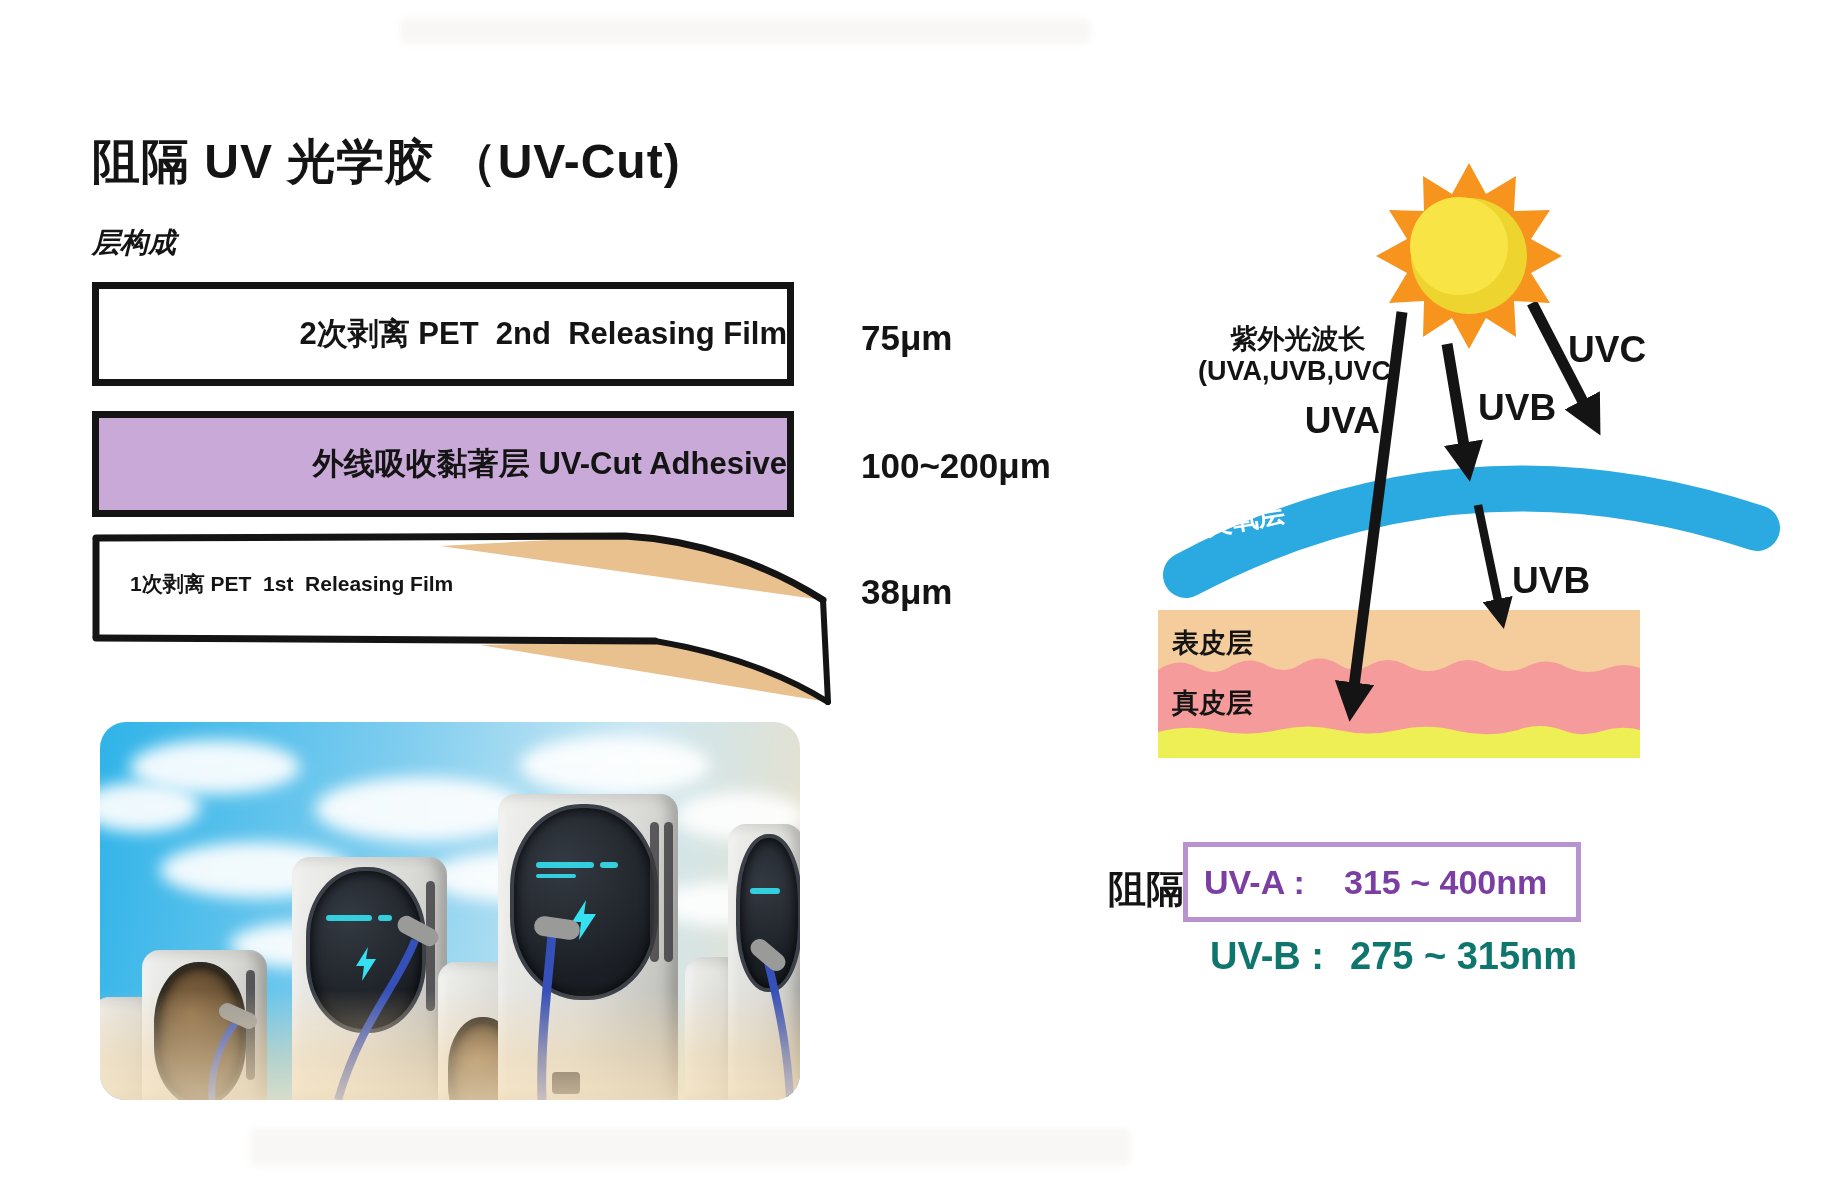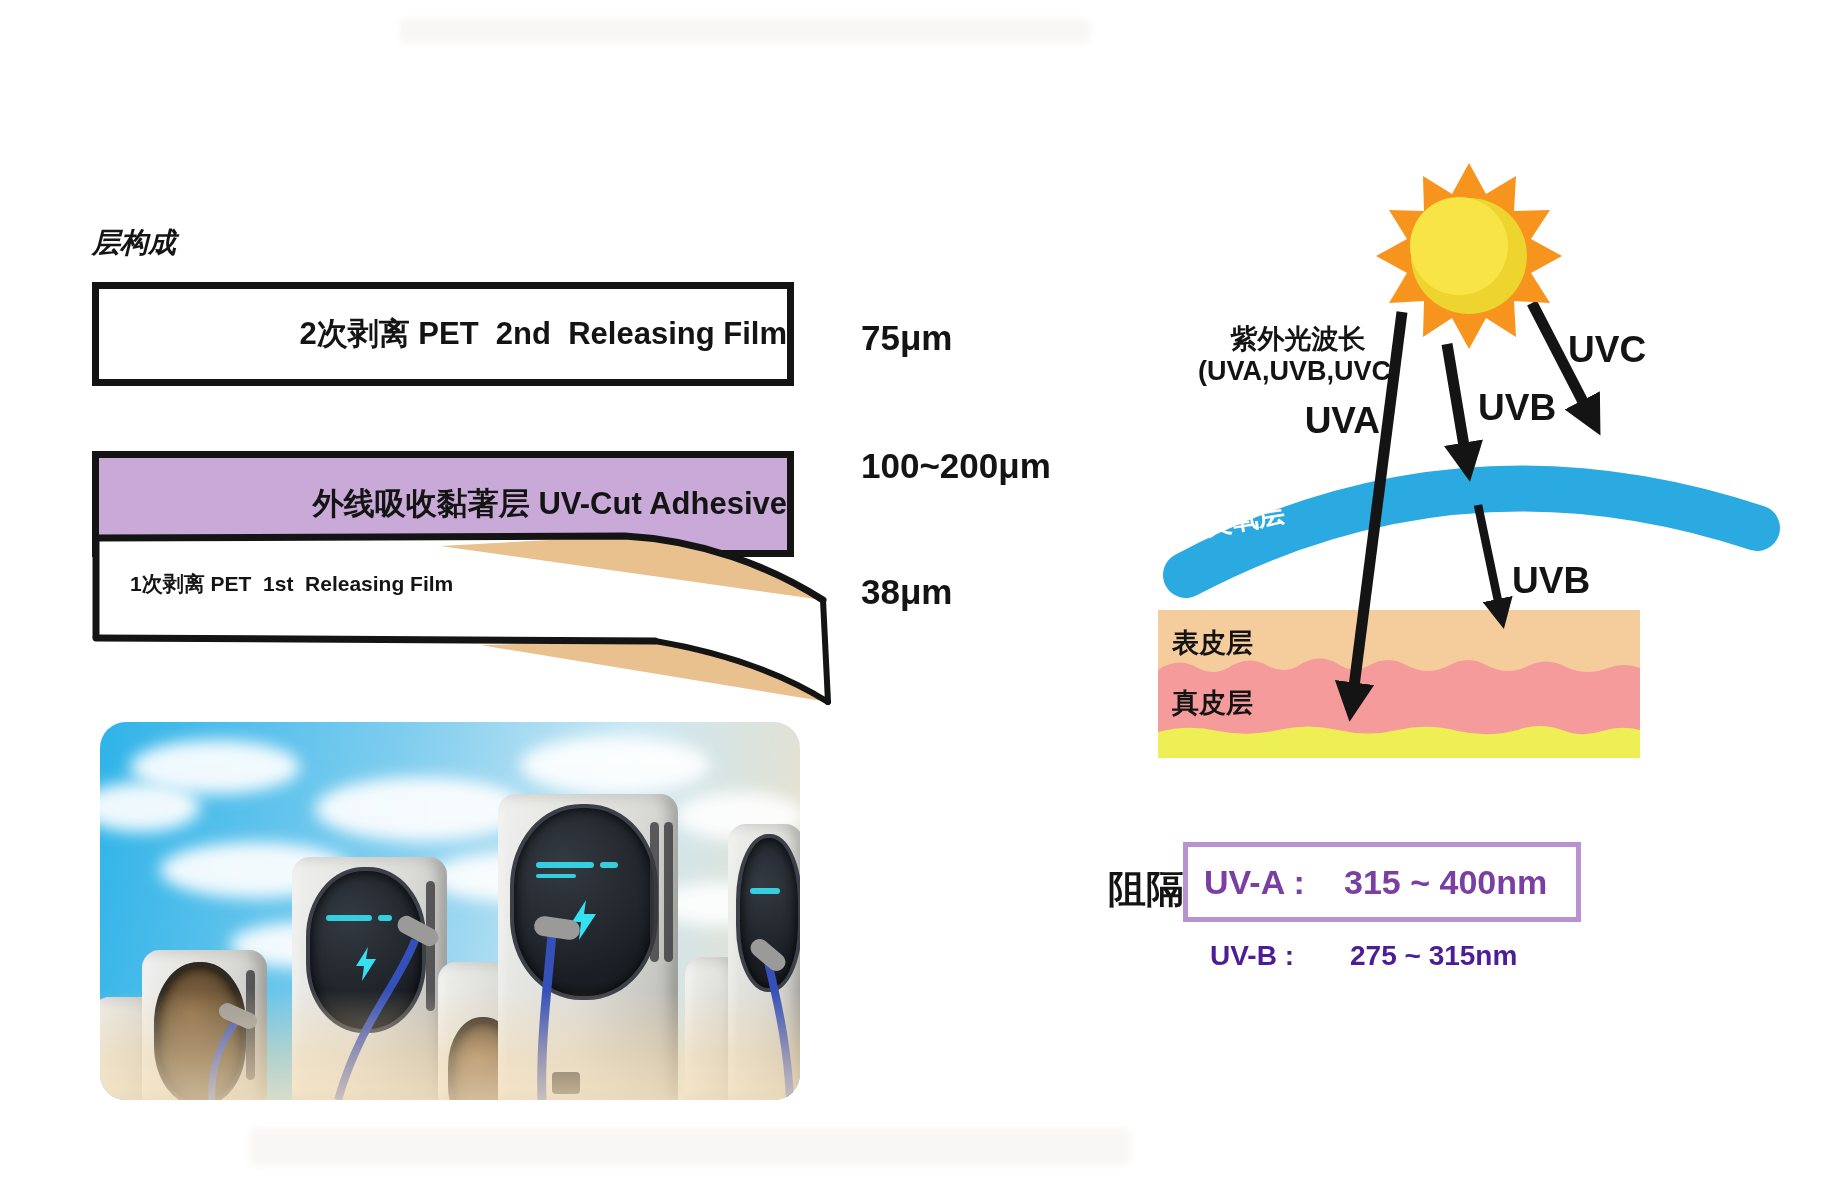--- a/index.html
+++ b/index.html
@@ -8,21 +8,21 @@
   .wm{position:absolute;background:rgba(120,105,60,.05);filter:blur(3px);border-radius:6px;}
   .wm-top{left:400px;top:18px;width:690px;height:26px;}
   .wm-bottom{left:250px;top:1128px;width:880px;height:38px;}
 
   .title{position:absolute;left:92px;top:130px;font-size:48px;font-weight:800;letter-spacing:1px;white-space:pre;}
   .subtitle{position:absolute;left:92px;top:224px;font-size:28px;font-weight:800;font-style:italic;}
 
   .layerbox{position:absolute;left:92px;width:688px;border:7px solid #141414;background:#fff;
             display:flex;align-items:center;justify-content:flex-end;font-size:31px;font-weight:700;white-space:pre;}
   .box1{top:282px;height:90px;}
-  .box2{top:411px;height:92px;background:#C9A9D7;margin-top:40px;}
+  .box2{top:411px;height:92px;background:#C9A9D7;}
   .thick{position:absolute;left:861px;font-size:35px;font-weight:700;white-space:pre;}
   .t1{top:318px;} .t2{top:446px;} .t3{top:572px;}
 
   .film-svg{position:absolute;left:80px;top:520px;width:770px;height:200px;}
   .film-label{position:absolute;left:130px;top:570px;width:540px;text-align:left;
               font-size:21px;font-weight:700;white-space:pre;}
 
   
   .photo{position:absolute;left:100px;top:722px;width:700px;height:378px;border-radius:26px;overflow:hidden;
          background:linear-gradient(100deg,#2FB3E8 0%,#7FCDEF 40%,#CBE8F4 70%,#EADFC8 100%);}
@@ -39,34 +39,35 @@
   .cables{position:absolute;left:0;top:0;width:700px;height:378px;}
 
   .right-svg{position:absolute;left:1100px;top:120px;width:700px;height:690px;}
   .uv-wavelength{position:absolute;left:1198px;top:324px;width:200px;text-align:center;
                  font-size:27px;font-weight:700;line-height:1.18;white-space:nowrap;}
 
   .block-label{position:absolute;left:1108px;top:864px;font-size:38px;font-weight:800;}
   .uva-box{position:absolute;left:1183px;top:842px;width:372px;height:70px;border:5px solid #B893CF;background:#fff;
            display:flex;align-items:center;padding-left:16px;color:#7B3FA3;font-size:34px;font-weight:800;}
   .uv-row{position:absolute;left:1188px;width:372px;height:44px;display:flex;align-items:center;padding-left:22px;
-          font-size:28px;font-weight:800;color:#4c1d95;}
+          font-size:38px;font-weight:800;color:#0f766e;}
   .row-b{top:934px;} .row-c{top:1001px;}
   .uv-name{flex:0 0 140px;white-space:pre;}
   .uv-range{white-space:pre;}
   svg text{font-family:"Liberation Sans",sans-serif;}
 </style>
 </head>
 <body>
 
 <div class="canvas">
 
   <div class="wm wm-top"></div>
   <div class="wm wm-bottom"></div>
 
+  <div class="title">阻隔 UV 光学胶 （UV-Cut)</div>
   <div class="subtitle">层构成</div>
 
   <div class="layerbox box1">
     <span>2次剥离 PET  2nd  Releasing Film</span>
   </div>
   <div class="thick t1">75μm</div>
 
   <div class="layerbox box2">
     <span>外线吸收黏著层 UV-Cut Adhesive</span>
   </div>

